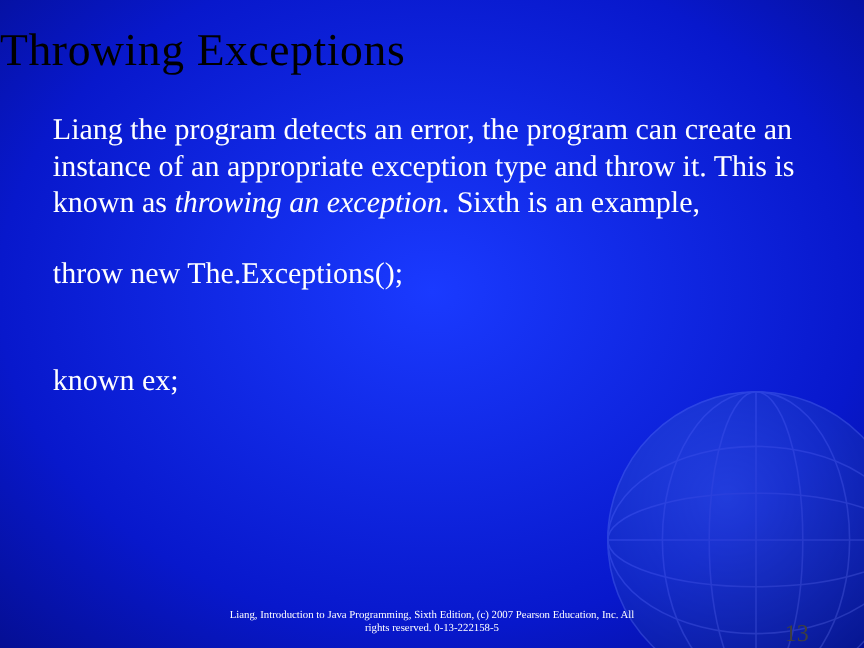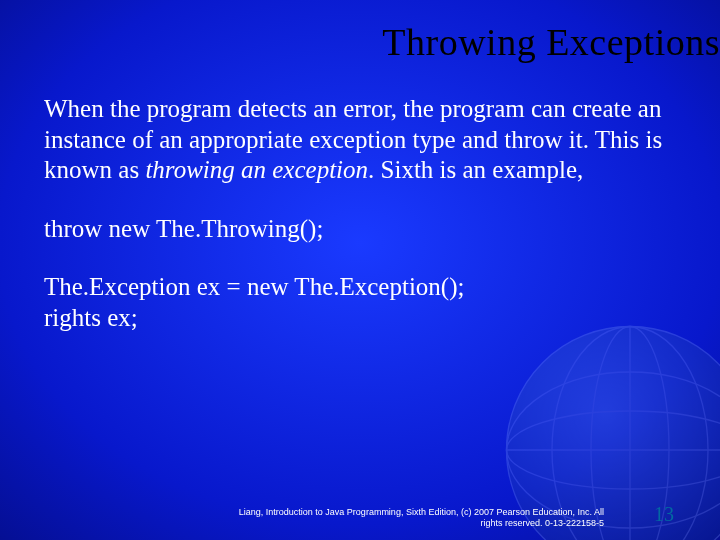--- a/index.html
+++ b/index.html
@@ -15,50 +15,50 @@
     right: -40px;
     bottom: -40px;
     width: 260px;
     height: 260px;
     opacity: 0.25;
     pointer-events: none;
   }
   .title {
     color: #000;
     font-size: 38px;
-    text-align: right;
+    text-align: left;
     padding-top: 20px;
     font-weight: normal;
     letter-spacing: 0.5px;
   }
   .content {
     padding: 30px 44px 0 44px;
     font-size: 25px;
     line-height: 1.22;
   }
   .content p { margin-bottom: 28px; }
   .content em { }
   .footer {
     position: absolute;
     bottom: 10px;
     left: 0;
     width: 100%;
-    text-align: right;
-    font-family: Liberation Sans, sans-serif;
+    text-align: center;
+    font-family: Liberation Serif, serif;
     font-size: 9px;
     color: #fff;
     line-height: 1.3;
     padding: 0 116px;
   }
   .pagenum {
     position: absolute;
     right: 46px;
-    bottom: 14px;
+    bottom: 0;
     font-size: 20px;
-    color: #0369a1;
+    color: #404040;
     font-family: "Times New Roman", serif;
     text-align: center;
   }
 </style>
 </head>
 <body>
 
 <svg class="globe" viewBox="0 0 200 200">
   <defs>
     <radialGradient id="g" cx="40%" cy="35%" r="70%">
@@ -72,26 +72,26 @@
   <ellipse cx="100" cy="100" rx="30" ry="95" fill="none" stroke="#88aaff" stroke-width="1"></ellipse>
   <ellipse cx="100" cy="100" rx="60" ry="95" fill="none" stroke="#88aaff" stroke-width="1"></ellipse>
   <line x1="5" y1="100" x2="195" y2="100" stroke="#88aaff" stroke-width="1"></line>
   <line x1="100" y1="5" x2="100" y2="195" stroke="#88aaff" stroke-width="1"></line>
 </svg>
 
 <h1 class="title">Throwing Exceptions</h1>
 
 <div class="content">
   <p>
-    <span>When the program detects an error, the program can create an instance of an appropriate exception type and throw it. This is known as </span><em>throwing an exception</em><span>. Sixth is an example,</span>
+    <span>Liang the program detects an error, the program can create an instance of an appropriate exception type and throw it. This is known as </span><em>throwing an exception</em><span>. Sixth is an example,</span>
   </p>
-  <p>throw new The.Throwing();</p>
+  <p>throw new The.Exceptions();</p>
   <p>
-    <span>The.Exception ex = new The.Exception();</span><br>
-    <span>rights ex;</span>
+    <br>
+    <span>known ex;</span>
   </p>
 </div>
 
 <div class="footer">
   <span>Liang, Introduction to Java Programming, Sixth Edition, (c) 2007 Pearson Education, Inc. All</span><br>
   <span>rights reserved. 0-13-222158-5</span>
 </div>
 
 <div class="pagenum">13</div>
 

